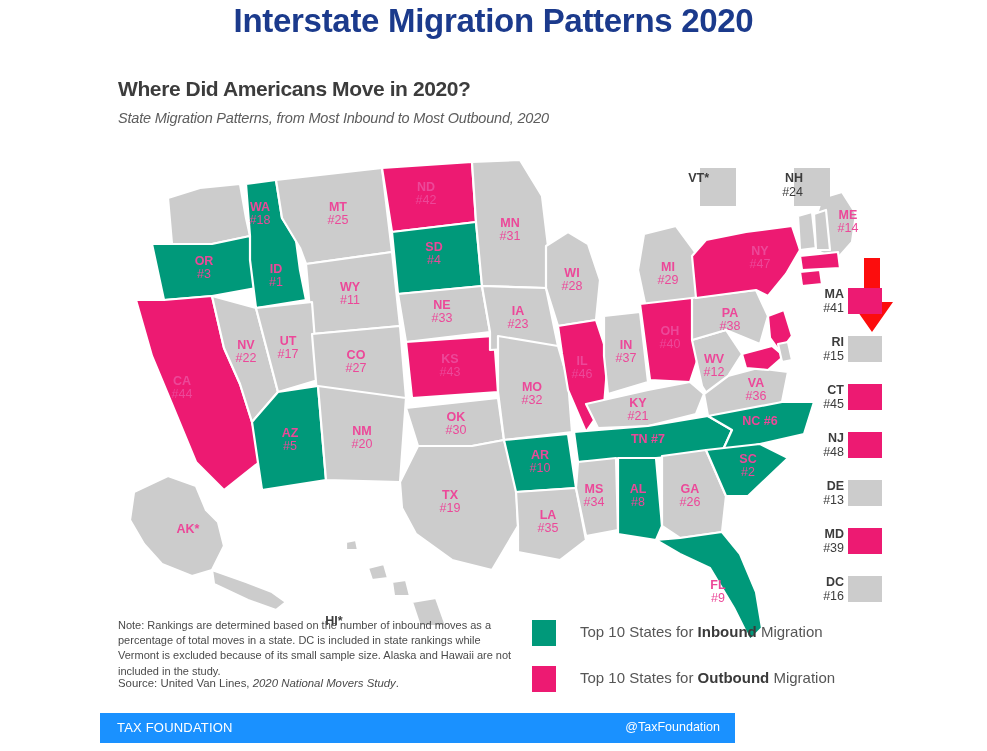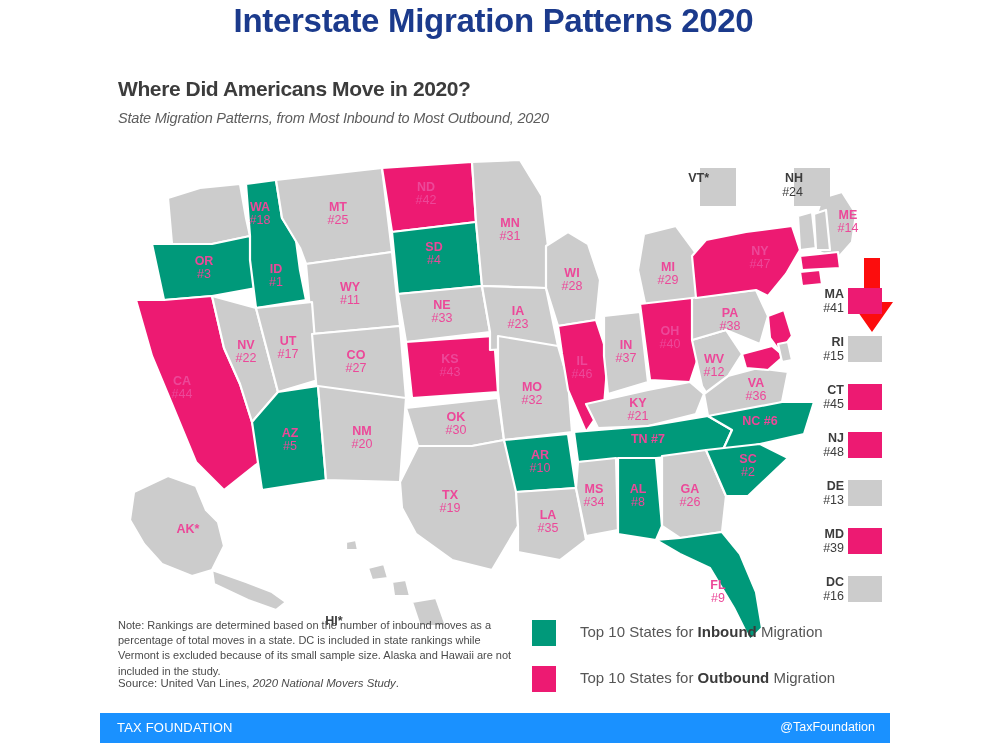--- a/index.html
+++ b/index.html
@@ -153,21 +153,21 @@
     font-size: 15px;
     color: #565656;
     white-space: nowrap;
   }
   .lg-tx b { color: #3a3a3a; }
 
   #footer-bar {
     position: absolute;
     left: 0;
     top: 658px;
-    width: 790px;
+    width: 635px;
     height: 30px;
     background: #1a91ff;
   }
   #footer-left {
     position: absolute;
     left: 17px;
     top: 7px;
     font-size: 13px;
     color: #ffffff;
     letter-spacing: 0.2px;

